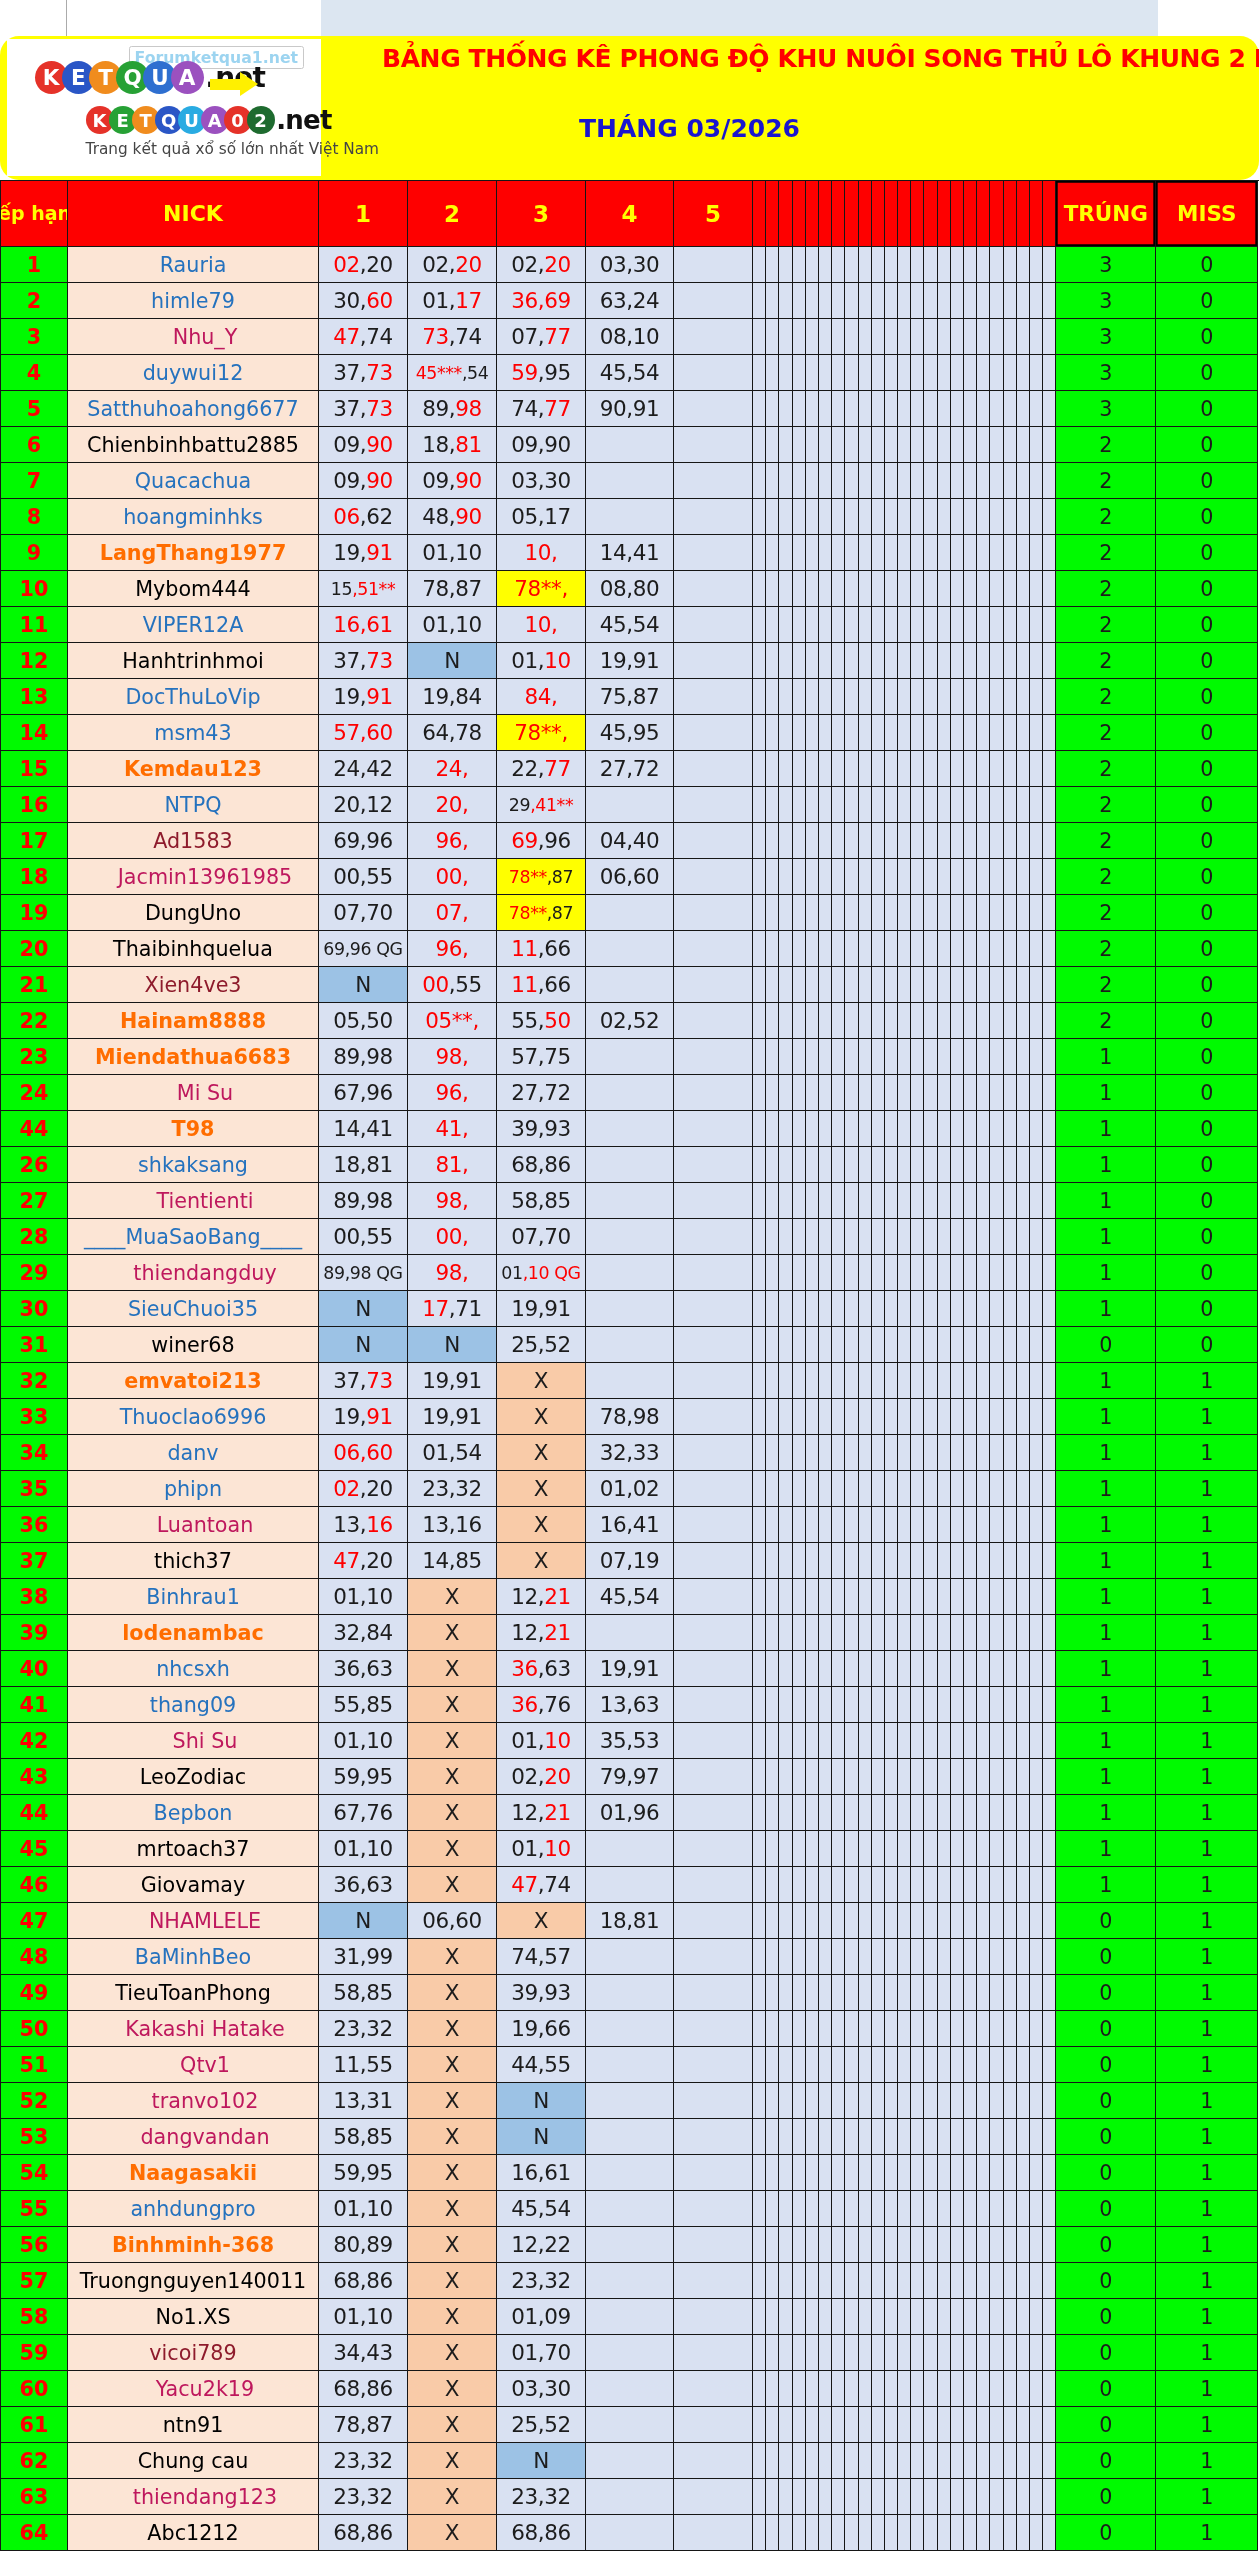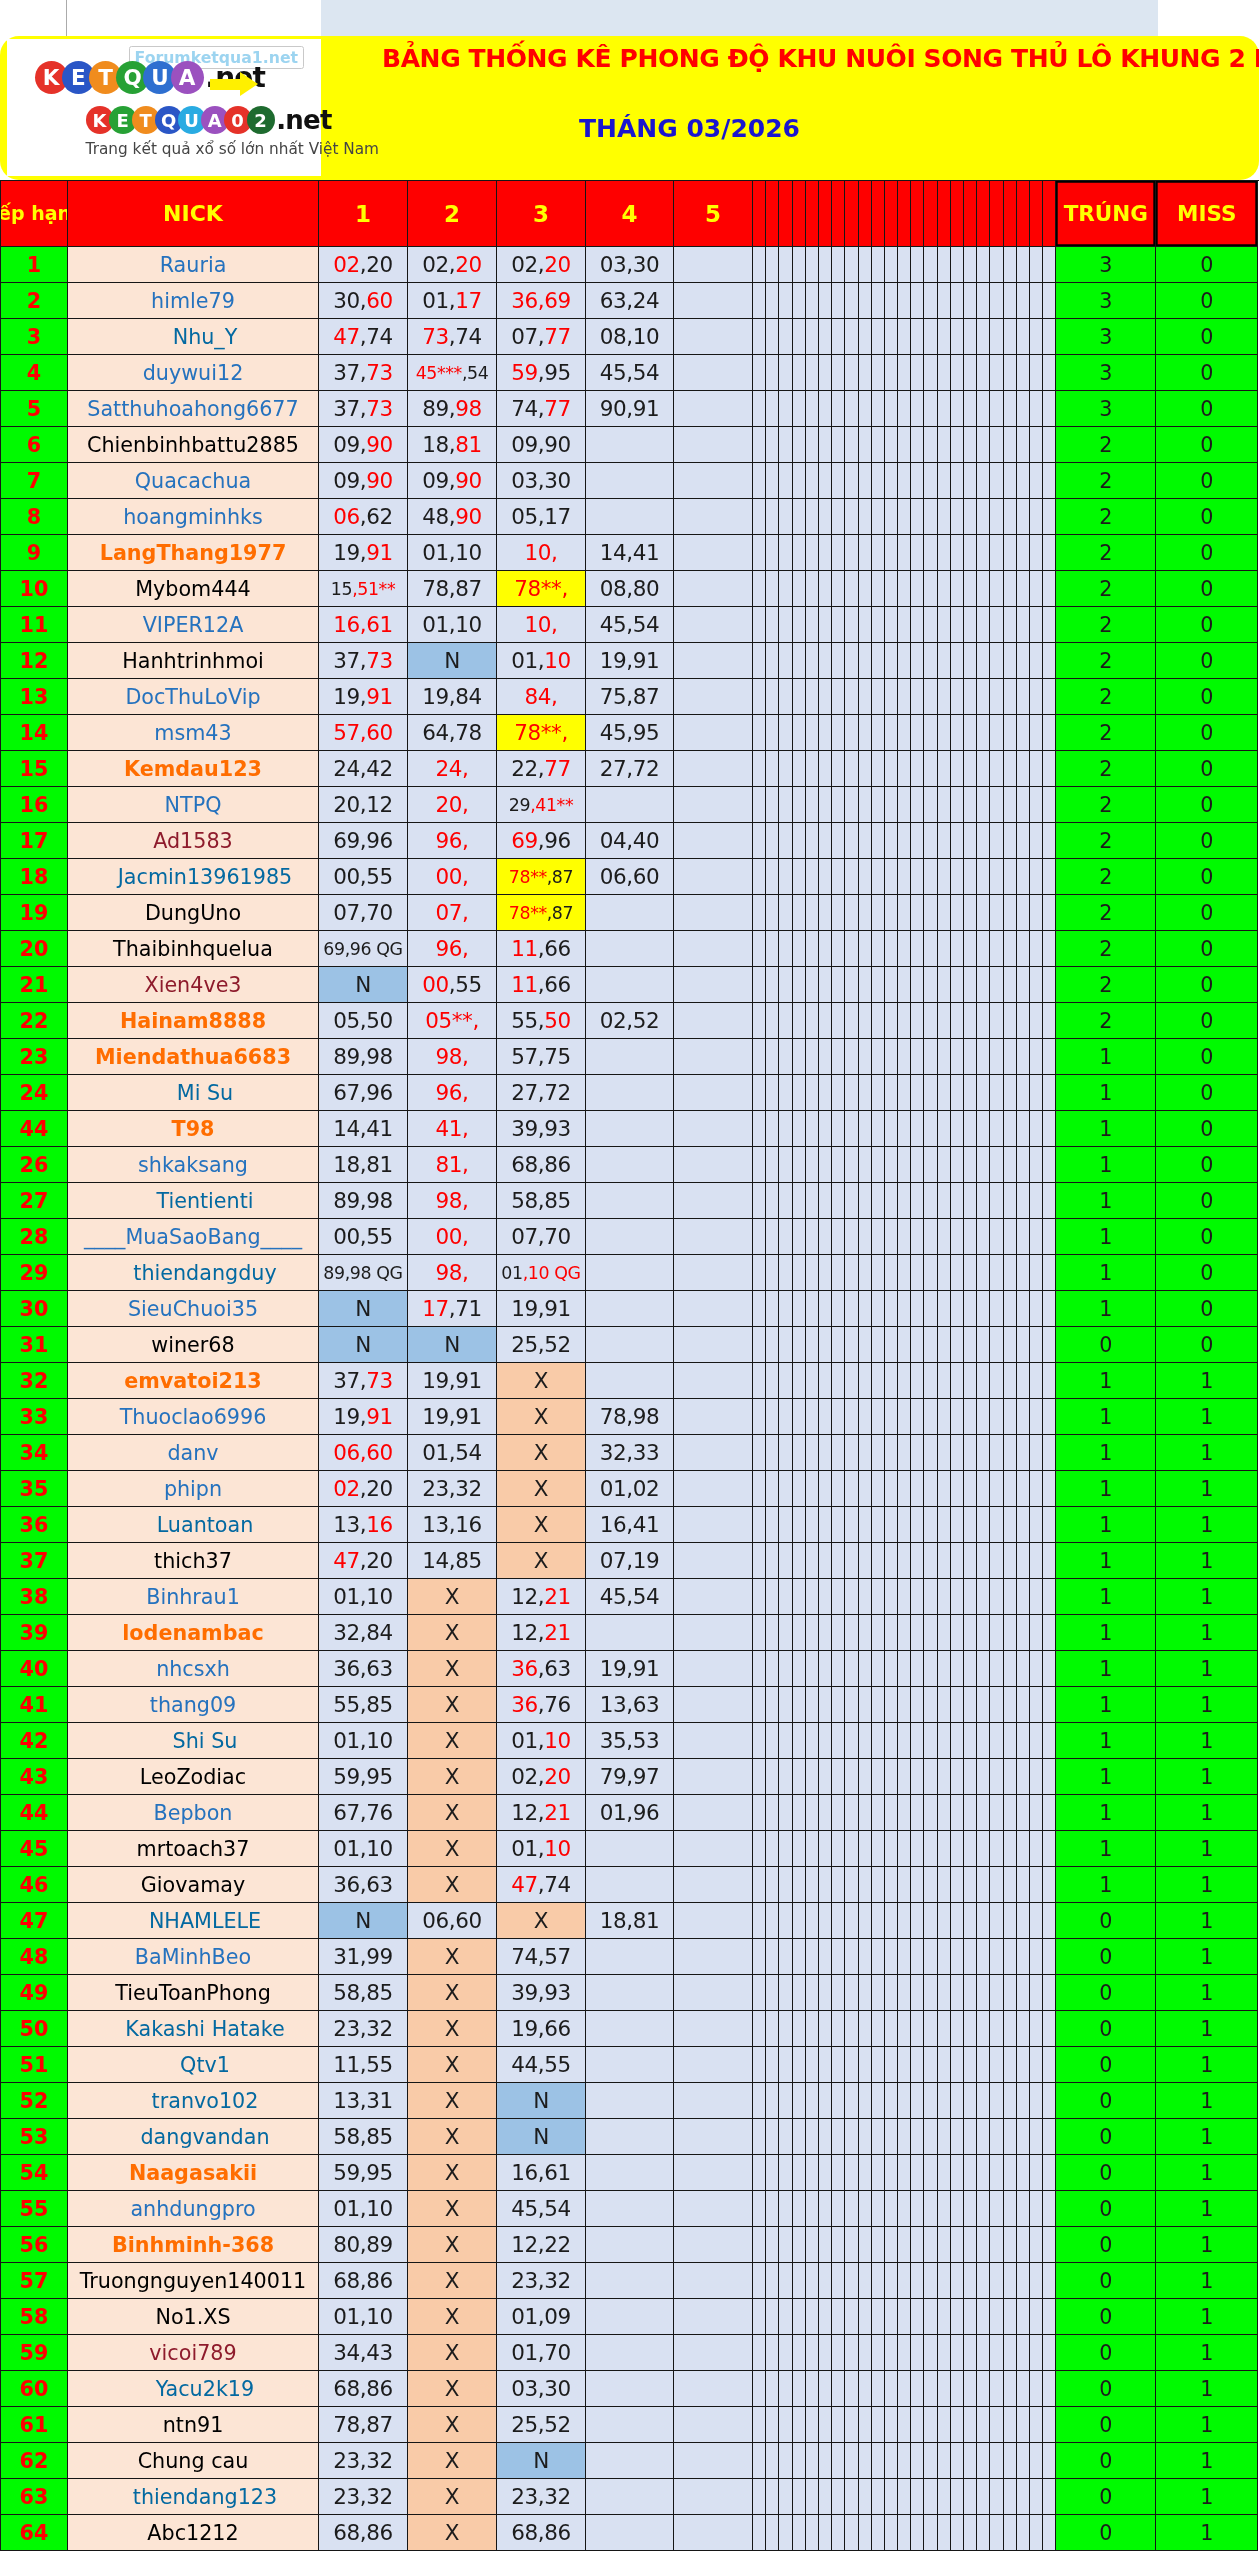--- a/index.html
+++ b/index.html
@@ -56,21 +56,21 @@
   .bg-n{background:#9CC2E5;}
   .bg-x{background:#F9CBA8;}
   .bg-y{background:#FFFF00;}
   .spacer{background:#D9E1F2;}
   .res{background:#00FA00;color:#1c1c1c;font-size:20.7px;}
   .pr{color:#FE0000;}
   .pk{color:#1c1c1c;}
   .nc-blue{color:#2572BE;}
   .nc-black{color:#000000;}
   .nc-orange{color:#FF6D00;font-weight:bold;}
-  .nc-brown{color:#0369a1;padding-left:24px;}
+  .nc-brown{color:#be185d;padding-left:24px;}
   .nc-darkred{color:#8E1B2C;}
   .u{}
 </style>
 </head>
 <body>
 
 <div id="app">
 
   <div class="top-strip">
     <div class="blue-band"></div>

